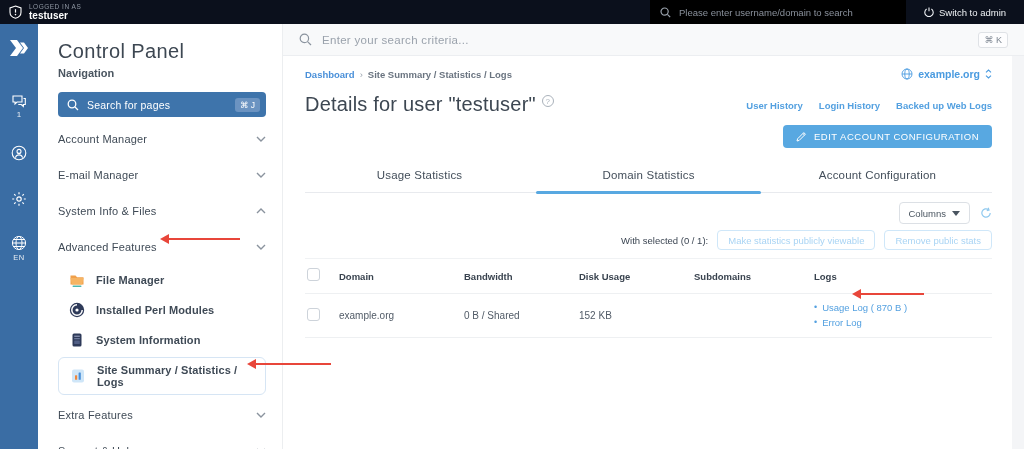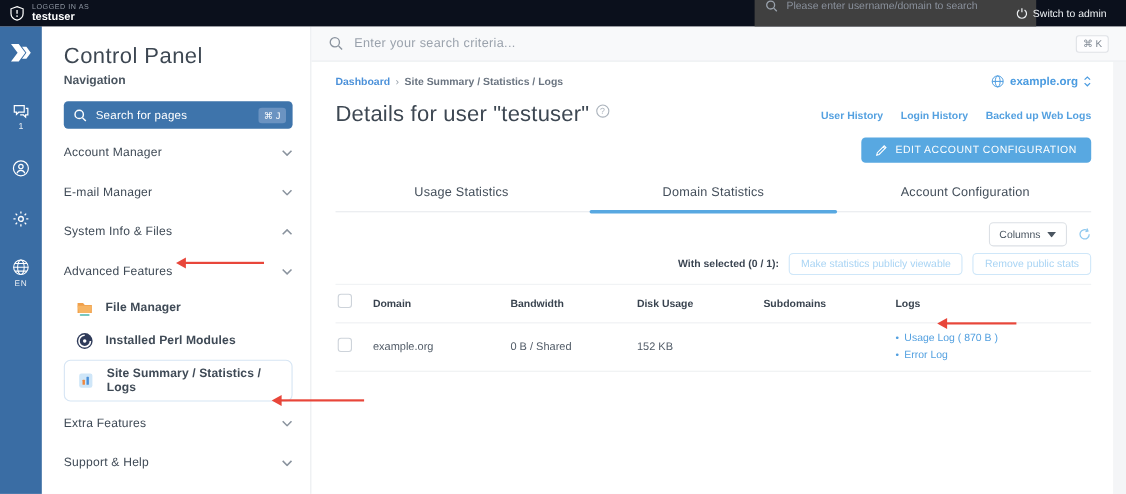--- a/index.html
+++ b/index.html
@@ -10,21 +10,21 @@
     position:relative;
     overflow:hidden;
     color:#3f4a56;
   }
   
   .topbar { position:absolute; top:0; left:0; width:1024px; height:24px; background:#0b101c; z-index:20; display:flex; align-items:center; }
   .topbar-left { display:flex; align-items:center; gap:7px; padding-left:9px; }
   .tb-texts { display:flex; flex-direction:column; line-height:1.1; }
   .logged-as { font-size:6.5px; color:#8f97a3; letter-spacing:.5px; }
   .tb-user { font-size:10px; font-weight:bold; color:#fff; }
-  .topbar-search { position:absolute; left:686px; top:0; width:256px; height:24px; background:#404040; display:flex; align-items:flex-start; gap:8px; padding:0 10px; }
+  .topbar-search { position:absolute; left:650px; top:0; width:256px; height:24px; background:#000000; display:flex; align-items:center; gap:8px; padding:0 10px; }
   .topbar-search input { flex:1; background:transparent; border:none; outline:none; color:#c6ccd4; font-size:9.5px; font-family:"Liberation Sans",sans-serif; }
   .topbar-search input::placeholder { color:#8a919c; }
   .switch-admin { position:absolute; right:0; top:0; height:24px; width:118px; display:flex; align-items:center; justify-content:center; gap:5px; color:#eef1f4; font-size:9.5px; cursor:pointer; }
   
   .rail { position:absolute; left:0; top:24px; width:38px; height:425px; background:#3a6da4; display:flex; flex-direction:column; align-items:center; z-index:10; }
   .rail .logo { margin-top:14px; cursor:pointer; }
   .rail-ic { cursor:pointer; display:flex; flex-direction:column; align-items:center; }
   .rail-num { color:#e8edf3; font-size:8px; margin-top:2px; }
   .rail-lang { color:#e8edf3; font-size:7.5px; font-weight:normal; margin-top:2px; letter-spacing:.5px; }
   
@@ -61,21 +61,21 @@
   .page-links { display:flex; gap:16px; margin-top:7px; }
   .page-links span { font-size:9.5px; font-weight:bold; color:#53a0e0; cursor:pointer; }
   .edit-row { display:flex; justify-content:flex-end; margin-top:9px; }
   .edit-btn { background:#58a8e1; border:none; color:#fff; font-size:9.5px; letter-spacing:.5px; border-radius:4px; height:23px; padding:0 13px; display:flex; align-items:center; gap:7px; cursor:pointer; font-family:"Liberation Sans",sans-serif; }
   .tabs { display:flex; margin-top:12px; border-bottom:1px solid #e8eaee; }
   .tab { flex:1; text-align:center; font-size:11.5px; color:#434e5a; padding:9px 0 11px; position:relative; cursor:pointer; letter-spacing:.2px; }
   .tab.active::after { content:""; position:absolute; left:2px; right:2px; bottom:-2px; height:3px; border-radius:2px; background:#58a8e1; }
   .tools-row1 { display:flex; justify-content:flex-end; align-items:center; gap:10px; margin-top:9px; }
   .columns-btn { background:#fff; border:1px solid #dce0e5; border-radius:4px; font-size:9.5px; color:#4a5560; height:22px; padding:0 9px; display:flex; align-items:center; gap:6px; cursor:pointer; font-family:"Liberation Sans",sans-serif; }
   .tools-row2 { display:flex; justify-content:flex-end; align-items:center; gap:9px; margin-top:6px; }
-  .with-selected { font-size:9.5px; font-weight:bold; color:#3b4552; }
+  .with-selected { font-size:9.5px; font-weight:normal; color:#3b4552; }
   .bulk-btn { background:#fff; border:1px solid #cfe7f9; color:#a9d4f4; border-radius:4px; font-size:9.5px; height:20px; padding:0 10px; cursor:default; font-family:"Liberation Sans",sans-serif; }
   
   .dtable { margin-top:8px; border-top:1px solid #f0f2f4; }
   .t-row { display:grid; grid-template-columns:34px 125px 115px 115px 120px 1fr; align-items:center; }
   .t-head { border-bottom:1px solid #eef0f2; padding:8px 0; }
   .t-head .th { font-size:9.5px; font-weight:bold; color:#39434f; }
   .t-data { border-bottom:1px solid #eef0f2; padding:7px 0; }
   .t-data .td { font-size:10px; color:#515b67; }
   .cb { width:13px; height:13px; border:1.5px solid #cdd3da; border-radius:3px; background:#fff; appearance:none; cursor:pointer; margin-left:2px; }
   .dom-link { color:#53a0e0; cursor:pointer; }
@@ -229,20 +229,31 @@
     </div>
     <div class="nav-sub">
       <span>
         <svg width="18" height="18" viewBox="0 0 18 18">
             <circle cx="9" cy="9" r="7.2" fill="#2e3a59"></circle>
             <path d="M9 3.8 a5.2 5.2 0 1 0 5.2 5.2" fill="none" stroke="#fff" stroke-width="1.5"></path>
             <circle cx="9" cy="9" r="1.6" fill="#fff"></circle>
           </svg>
       </span>
       <span class="nsub-label">Installed Perl Modules</span>
+    </div>
+    <div class="nav-sub">
+      <span>
+        <svg width="18" height="18" viewBox="0 0 18 18">
+            <rect x="4.5" y="2.5" width="9" height="13" rx="1.5" fill="#2e3a59"></rect>
+            <rect x="6.2" y="4.6" width="5.6" height="1.3" fill="#8a93b0"></rect>
+            <rect x="6.2" y="7" width="5.6" height="1.3" fill="#6e7a9c"></rect>
+            <rect x="6.2" y="9.4" width="5.6" height="3.6" rx=".6" fill="#515f85"></rect>
+          </svg>
+      </span>
+      <span class="nsub-label">System Information</span>
     </div>
     <div class="nav-sub active">
       <span>
         <svg width="18" height="18" viewBox="0 0 18 18">
             <rect x="3" y="2.5" width="12" height="13" rx="2" fill="#cfe6f8"></rect>
             <rect x="6" y="8.2" width="2.2" height="4.6" rx=".5" fill="#f0873c"></rect>
             <rect x="9.6" y="5.6" width="2.2" height="7.2" rx=".5" fill="#4a90d9"></rect>
           </svg>
       </span>
       <span class="nsub-label">Site Summary / Statistics / Logs</span>

